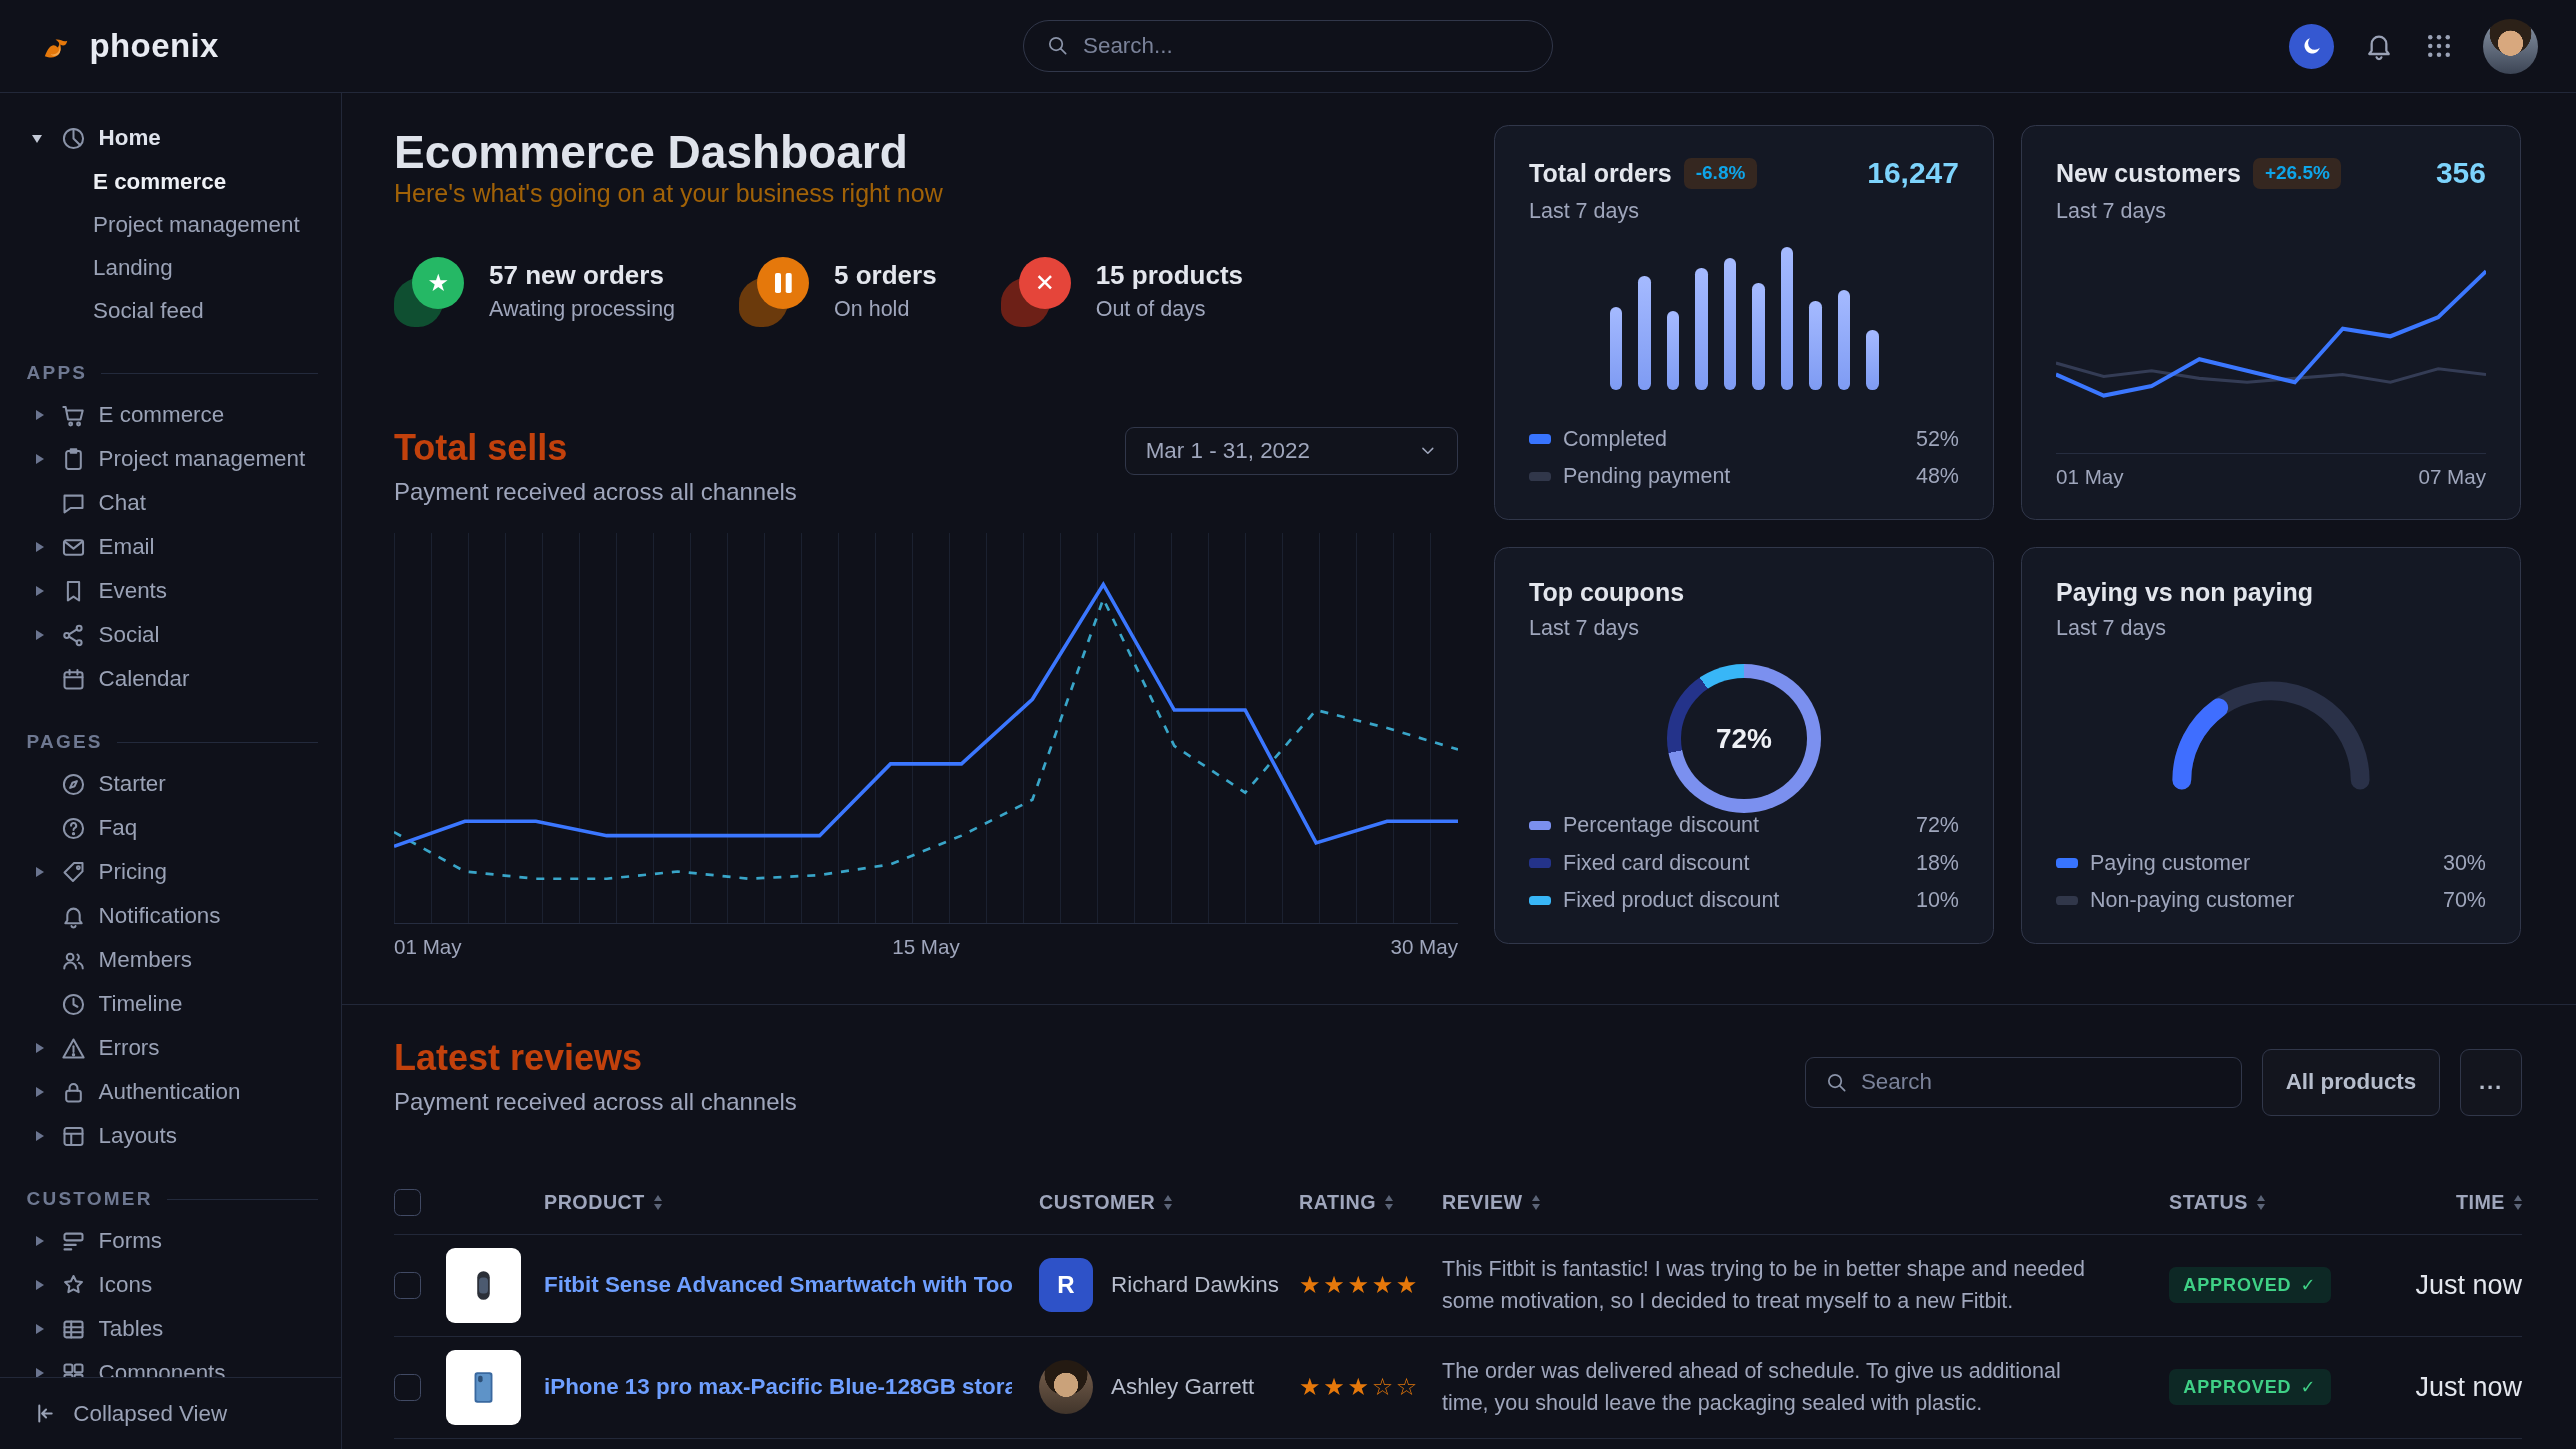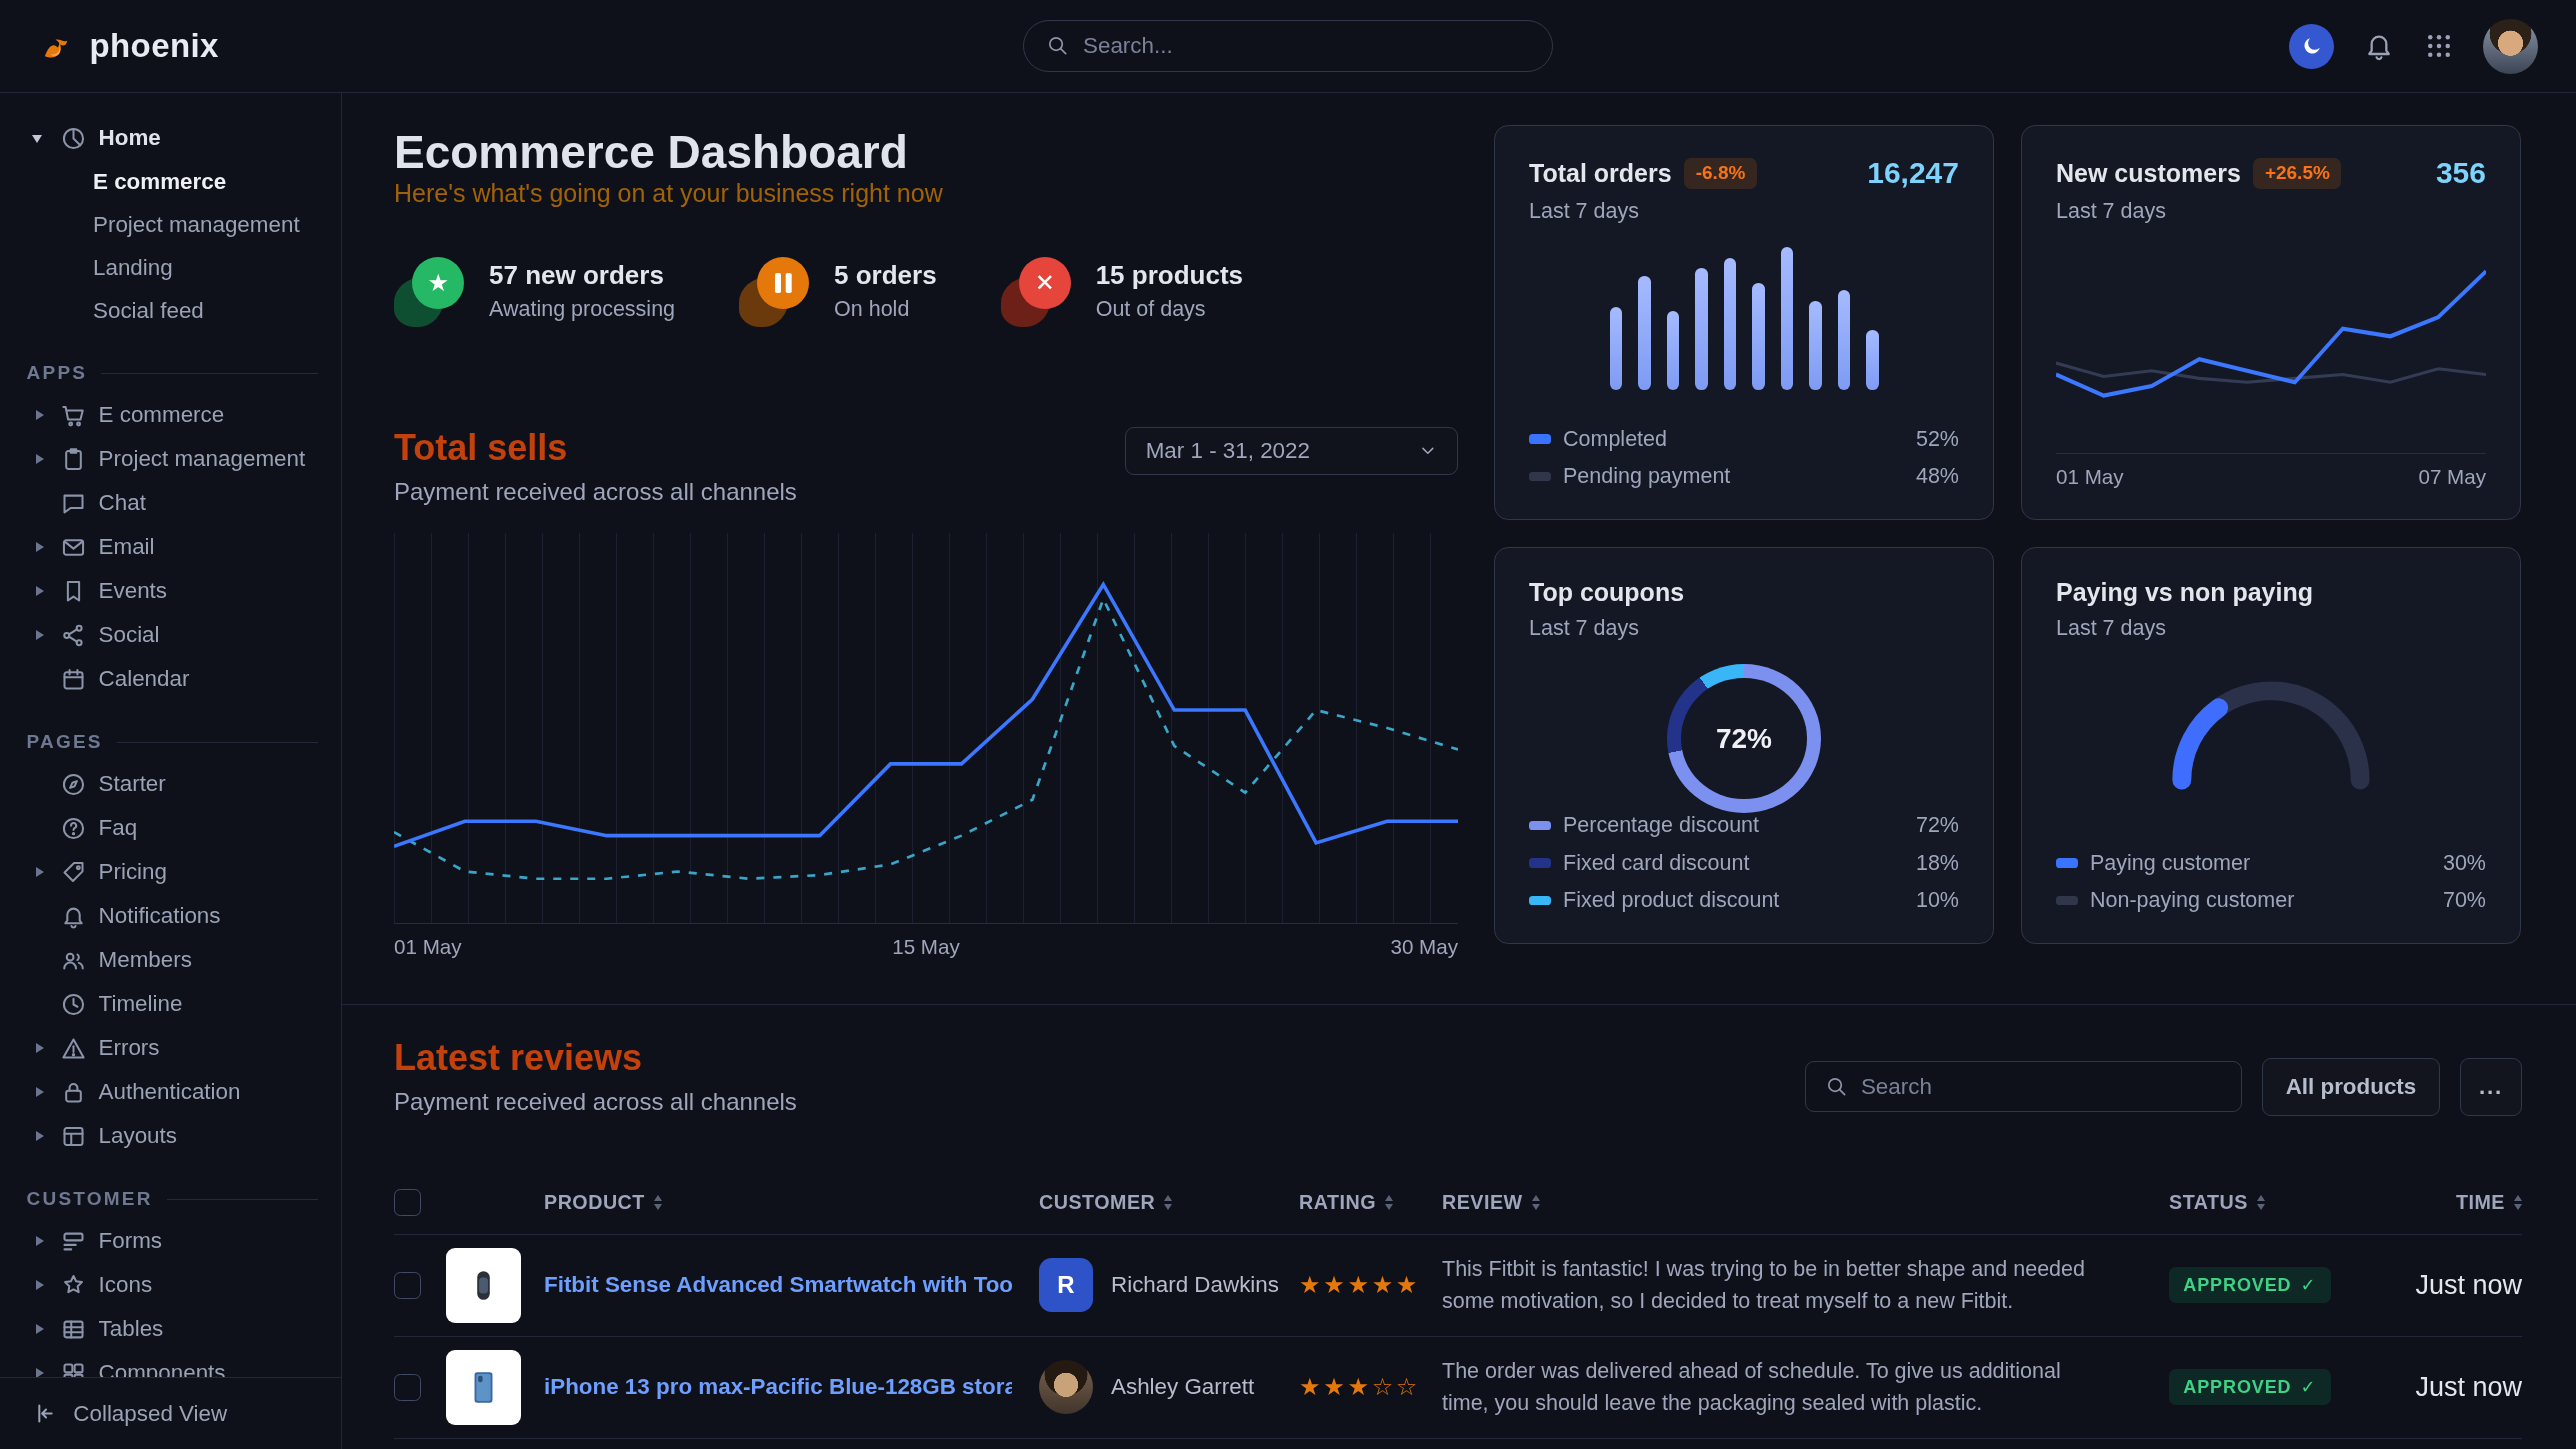--- a/index.html
+++ b/index.html
@@ -85,21 +85,21 @@
   .ln{fill:none;stroke-width:4;}
   .ln.solid{stroke:#3b77ff;}
   .ln.dashed{stroke:#41c0e8;stroke-width:3;stroke-dasharray:9 10;opacity:.85;}
   .xlabels{display:flex;justify-content:space-between;margin-top:10.7px;font-size:20.6px;color:#9fa6bc;}
 
   
   .cards{width:1028px;flex:none;display:grid;grid-template-columns:500px 500px;grid-template-rows:395px 397px;gap:27px;}
   .card{background:var(--card);border:0.9px solid var(--bd);border-radius:14.3px;padding:30px 34px;display:flex;flex-direction:column;}
   .card-head{display:flex;align-items:center;}
   .card-title{font-size:25px;font-weight:700;color:#e3e6ed;}
-  .badge{margin-left:12.5px;padding:4.5px 11.6px;border-radius:7.2px;font-size:19px;font-weight:700;background:rgba(229,120,11,.16);color:#f97316;}
+  .badge{margin-left:12.5px;padding:4.5px 11.6px;border-radius:7.2px;font-size:19px;font-weight:700;background:rgba(229,120,11,.16);color:#0ea5e9;}
   .big-val{margin-left:auto;font-size:30px;font-weight:700;color:#7dd3fc;}
   .period{margin-top:9px;font-size:21.5px;color:#9fa6bc;}
   .legend{margin-top:auto;display:flex;flex-direction:column;gap:12.5px;}
   .lrow{display:flex;align-items:center;gap:12.5px;font-size:21.5px;color:#9fa6bc;}
   .sw{width:21.5px;height:9.8px;border-radius:3.6px;flex:none;}
   .lval{margin-left:auto;}
   .bars{height:143px;display:flex;align-items:flex-end;justify-content:center;gap:16px;margin-top:23px;}
   .vbar{width:12.5px;border-radius:6.3px;background:linear-gradient(180deg,#a5baff,#7e9bf3);}
   .mini-chart{flex:1;margin-top:16px;position:relative;}
   .mini-chart svg{position:absolute;inset:0;width:100%;height:100%;}
@@ -112,21 +112,21 @@
   .gauge-fill{fill:none;stroke:#3f6eff;stroke-width:19;stroke-linecap:round;}
 
   
   .reviews{border-top:0.9px solid var(--bd2);padding:32px 54px 0 52px;}
   .rev-head{display:flex;align-items:flex-end;}
   .rev-controls{margin-left:auto;display:flex;gap:19.7px;align-items:center;}
   .rsearch{position:relative;}
   .rsearch input{width:437px;height:51px;background:transparent;border:0.9px solid var(--bd);border-radius:9px;color:var(--t1);font-size:22.4px;padding:0 18px 0 55px;outline:none;font-family:inherit;}
   .rsearch input::placeholder{color:#7a8299;}
   .rsearch .mag{position:absolute;left:19.7px;top:14.3px;color:#8a93a8;}
-  .btn{height:58px;border:0.9px solid var(--bd);border-radius:9px;background:rgba(255,255,255,0.02);color:#b6bdcc;font-size:22.4px;font-weight:600;padding:0 23px;cursor:pointer;font-family:inherit;}
+  .btn{height:67px;border:0.9px solid var(--bd);border-radius:9px;background:rgba(255,255,255,0.02);color:#b6bdcc;font-size:22.4px;font-weight:600;padding:0 23px;cursor:pointer;font-family:inherit;}
   .btn.more{padding:0 18px;letter-spacing:1.8px;font-weight:700;}
   .tbl{margin-top:55px;}
   .trow,.thead{display:grid;grid-template-columns:52px 593px 260px 143px 727px 197px 1fr;align-items:center;}
   .thead{padding:18px 0;border-bottom:0.9px solid var(--bd2);color:#9fa6bc;font-size:19.7px;font-weight:700;letter-spacing:0.5px;}
   .th{display:flex;align-items:center;cursor:pointer;}
   .th.prod{padding-left:98px;}
   .th.right{justify-content:flex-end;}
   .sort{display:inline-flex;flex-direction:column;gap:2.7px;margin-left:9px;}
   .sort::before{content:"";border-bottom:6.3px solid #5b6477;border-left:4.5px solid transparent;border-right:4.5px solid transparent;}
   .sort::after{content:"";border-top:6.3px solid #5b6477;border-left:4.5px solid transparent;border-right:4.5px solid transparent;}

